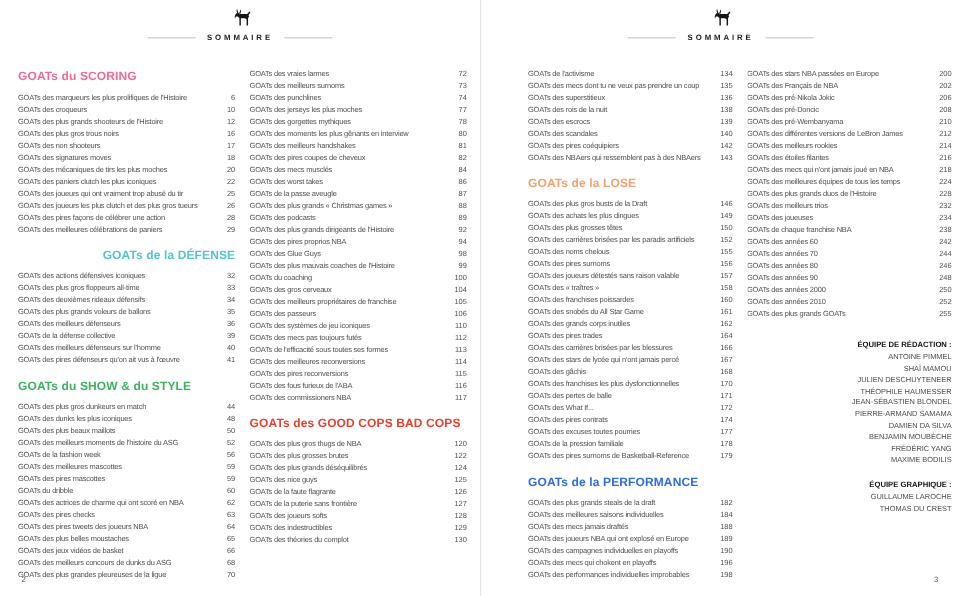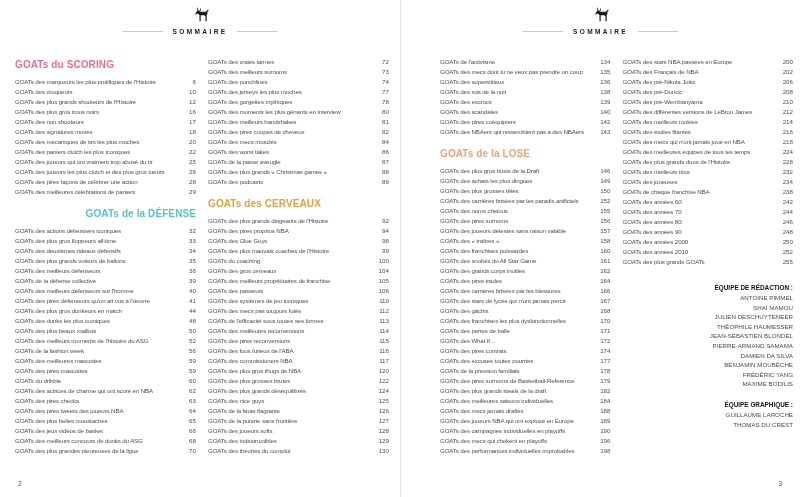--- a/index.html
+++ b/index.html
@@ -158,20 +158,21 @@
             <span class="entry-page">39</span>
           </div>
           <div class="toc-entry">
             <span class="entry-label">GOATs des meilleurs défenseurs sur l'homme</span>
             <span class="entry-page">40</span>
           </div>
           <div class="toc-entry">
             <span class="entry-label">GOATs des pires défenseurs qu'on ait vus à l'œuvre</span>
             <span class="entry-page">41</span>
           </div>
+          <h2 class="section-title" style="color: rgb(60, 178, 95);">GOATs du SHOW &amp; du STYLE</h2>
           <div class="toc-entry">
             <span class="entry-label">GOATs des plus gros dunkeurs en match</span>
             <span class="entry-page">44</span>
           </div>
           <div class="toc-entry">
             <span class="entry-label">GOATs des dunks les plus iconiques</span>
             <span class="entry-page">48</span>
           </div>
           <div class="toc-entry">
             <span class="entry-label">GOATs des plus beaux maillots</span>
@@ -272,21 +273,20 @@
             <span class="entry-page">87</span>
           </div>
           <div class="toc-entry">
             <span class="entry-label">GOATs des plus grands « Christmas games »</span>
             <span class="entry-page">88</span>
           </div>
           <div class="toc-entry">
             <span class="entry-label">GOATs des podcasts</span>
             <span class="entry-page">89</span>
           </div>
-          <h2 class="section-title" style="color: rgb(240, 156, 58);">GOATs des CERVEAUX</h2>
           <div class="toc-entry">
             <span class="entry-label">GOATs des plus grands dirigeants de l'Histoire</span>
             <span class="entry-page">92</span>
           </div>
           <div class="toc-entry">
             <span class="entry-label">GOATs des pires proprios NBA</span>
             <span class="entry-page">94</span>
           </div>
           <div class="toc-entry">
             <span class="entry-label">GOATs des Glue Guys</span>
@@ -333,20 +333,21 @@
             <span class="entry-page">115</span>
           </div>
           <div class="toc-entry">
             <span class="entry-label">GOATs des fous furieux de l'ABA</span>
             <span class="entry-page">116</span>
           </div>
           <div class="toc-entry">
             <span class="entry-label">GOATs des commissioners NBA</span>
             <span class="entry-page">117</span>
           </div>
+          <h2 class="section-title" style="color: rgb(232, 64, 47);">GOATs des GOOD COPS BAD COPS</h2>
           <div class="toc-entry">
             <span class="entry-label">GOATs des plus gros thugs de NBA</span>
             <span class="entry-page">120</span>
           </div>
           <div class="toc-entry">
             <span class="entry-label">GOATs des plus grosses brutes</span>
             <span class="entry-page">122</span>
           </div>
           <div class="toc-entry">
             <span class="entry-label">GOATs des plus grands déséquilibrés</span>
@@ -514,20 +515,21 @@
             <span class="entry-page">177</span>
           </div>
           <div class="toc-entry">
             <span class="entry-label">GOATs de la pression familiale</span>
             <span class="entry-page">178</span>
           </div>
           <div class="toc-entry">
             <span class="entry-label">GOATs des pires surnoms de Basketball-Reference</span>
             <span class="entry-page">179</span>
           </div>
+          <h2 class="section-title" style="color: rgb(47, 108, 224);">GOATs de la PERFORMANCE</h2>
           <div class="toc-entry">
             <span class="entry-label">GOATs des plus grands steals de la draft</span>
             <span class="entry-page">182</span>
           </div>
           <div class="toc-entry">
             <span class="entry-label">GOATs des meilleures saisons individuelles</span>
             <span class="entry-page">184</span>
           </div>
           <div class="toc-entry">
             <span class="entry-label">GOATs des mecs jamais draftés</span>

